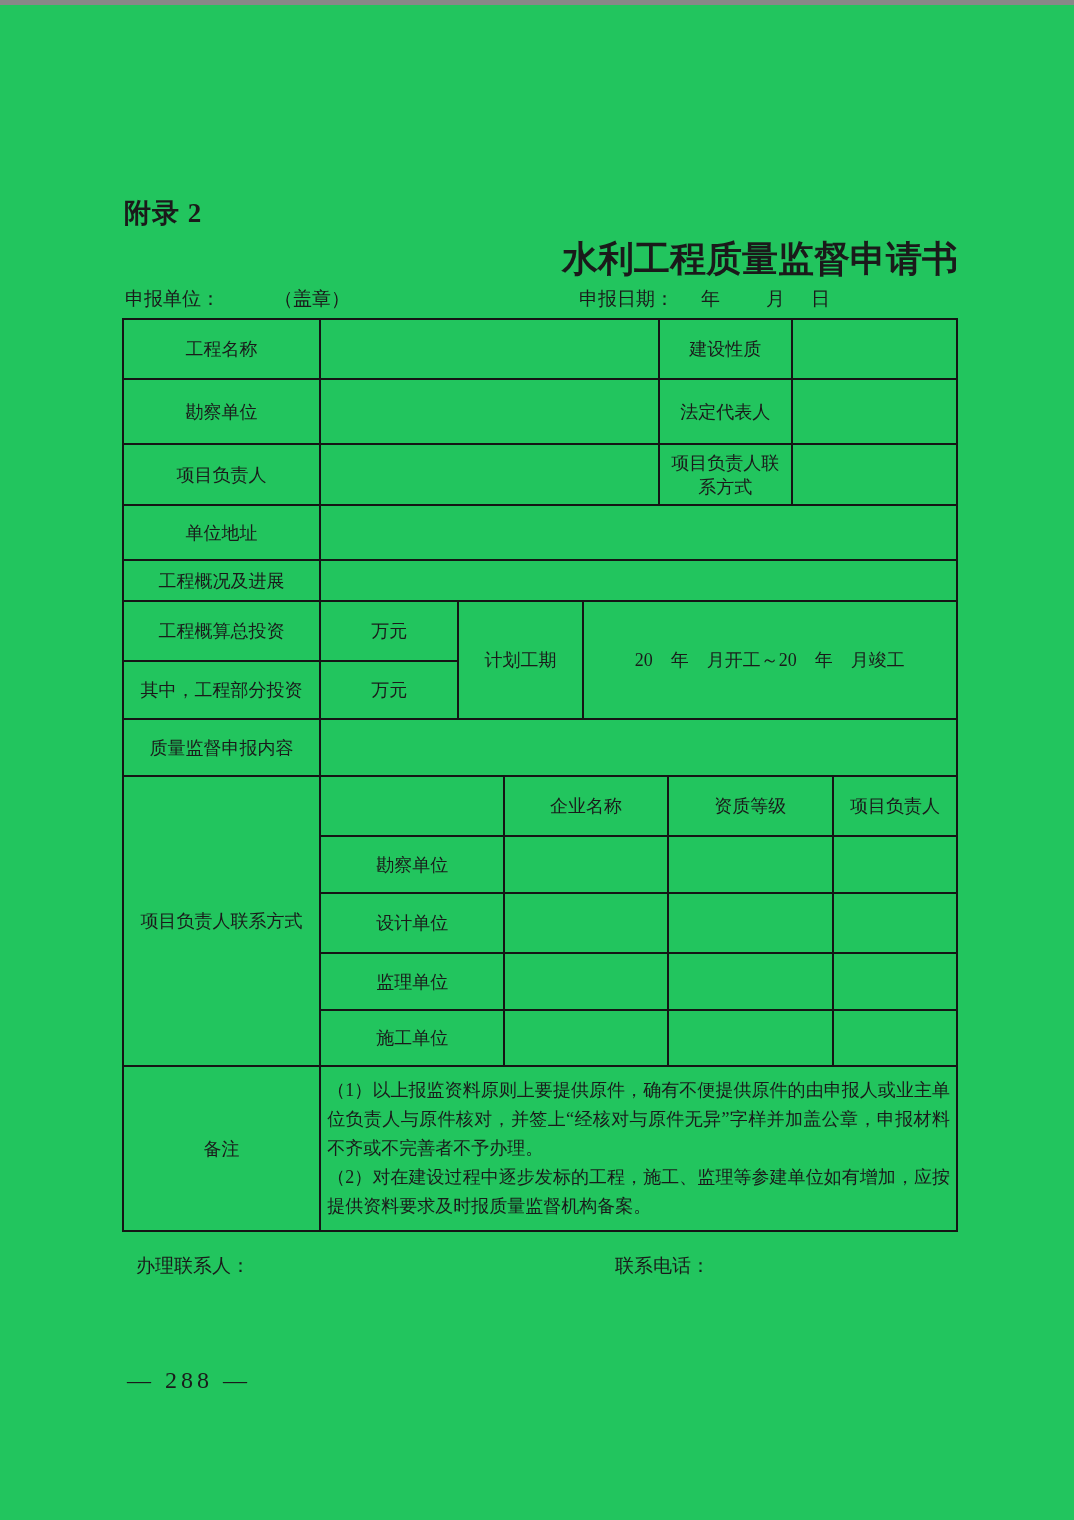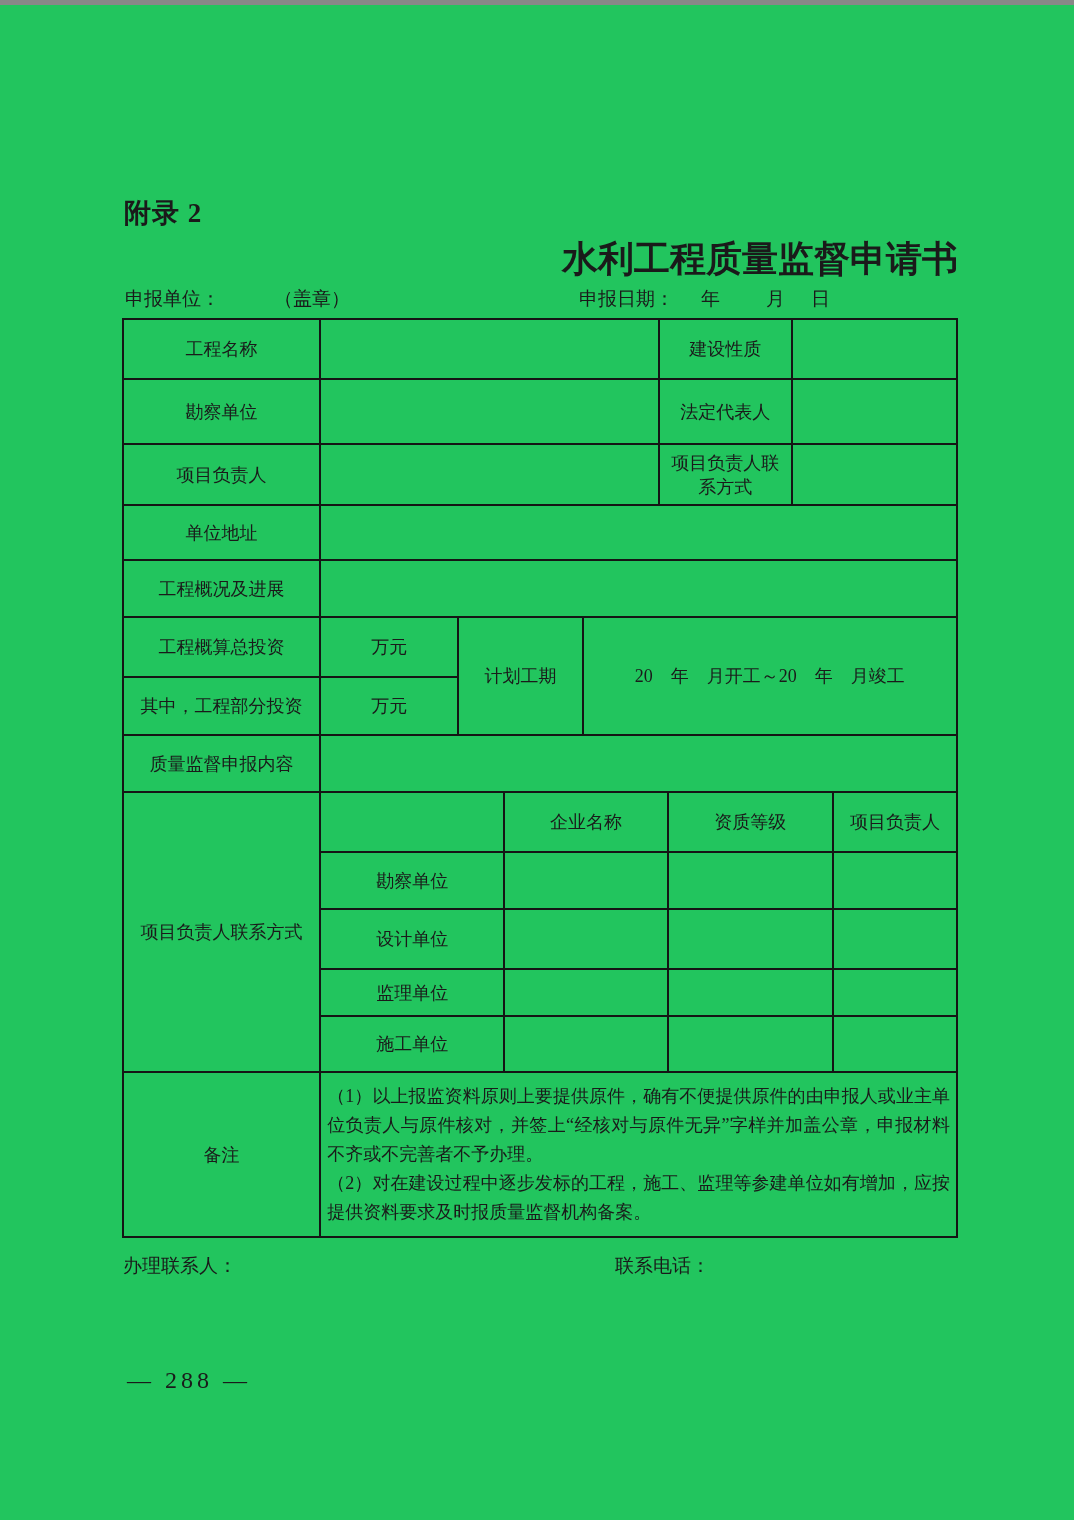--- a/index.html
+++ b/index.html
@@ -61,48 +61,48 @@
     text-align: center;
     vertical-align: middle;
     font-size: 18px;
     padding: 2px 6px;
     overflow: hidden;
   }
   tr.r1 { height: 60px; }
   tr.r2 { height: 65px; }
   tr.r3 { height: 61px; }
   tr.r4 { height: 55px; }
-  tr.r5 { height: 57px; }
+  tr.r5 { height: 41px; }
   tr.r6 { height: 60px; }
   tr.r7 { height: 58px; }
   tr.r8 { height: 57px; }
   tr.r9 { height: 60px; }
   tr.r10 { height: 57px; }
   tr.r11 { height: 60px; }
-  tr.r12 { height: 47px; }
+  tr.r12 { height: 57px; }
   tr.r13 { height: 56px; }
   tr.r14 { height: 165px; }
   td.remarks-cell {
     text-align: left;
     vertical-align: middle;
     padding: 8px 12px 8px 10px;
     line-height: 1.62;
   }
   td.remarks-cell p { margin: 0; text-align: justify; }
 
   .footer-line {
     position: absolute;
     left: 122px;
     top: 1248px;
     width: 836px;
     height: 30px;
     font-size: 19px;
   }
   .footer-line span { position: absolute; top: 0; white-space: nowrap; }
-  .fl-contact { left: 1px; }
+  .fl-contact { left: 14px; }
   .fl-phone { left: 493px; }
 
   .page-number {
     position: absolute;
     left: 127px;
     top: 1362px;
     font-size: 24px;
     letter-spacing: 4px;
   }
 </style>

